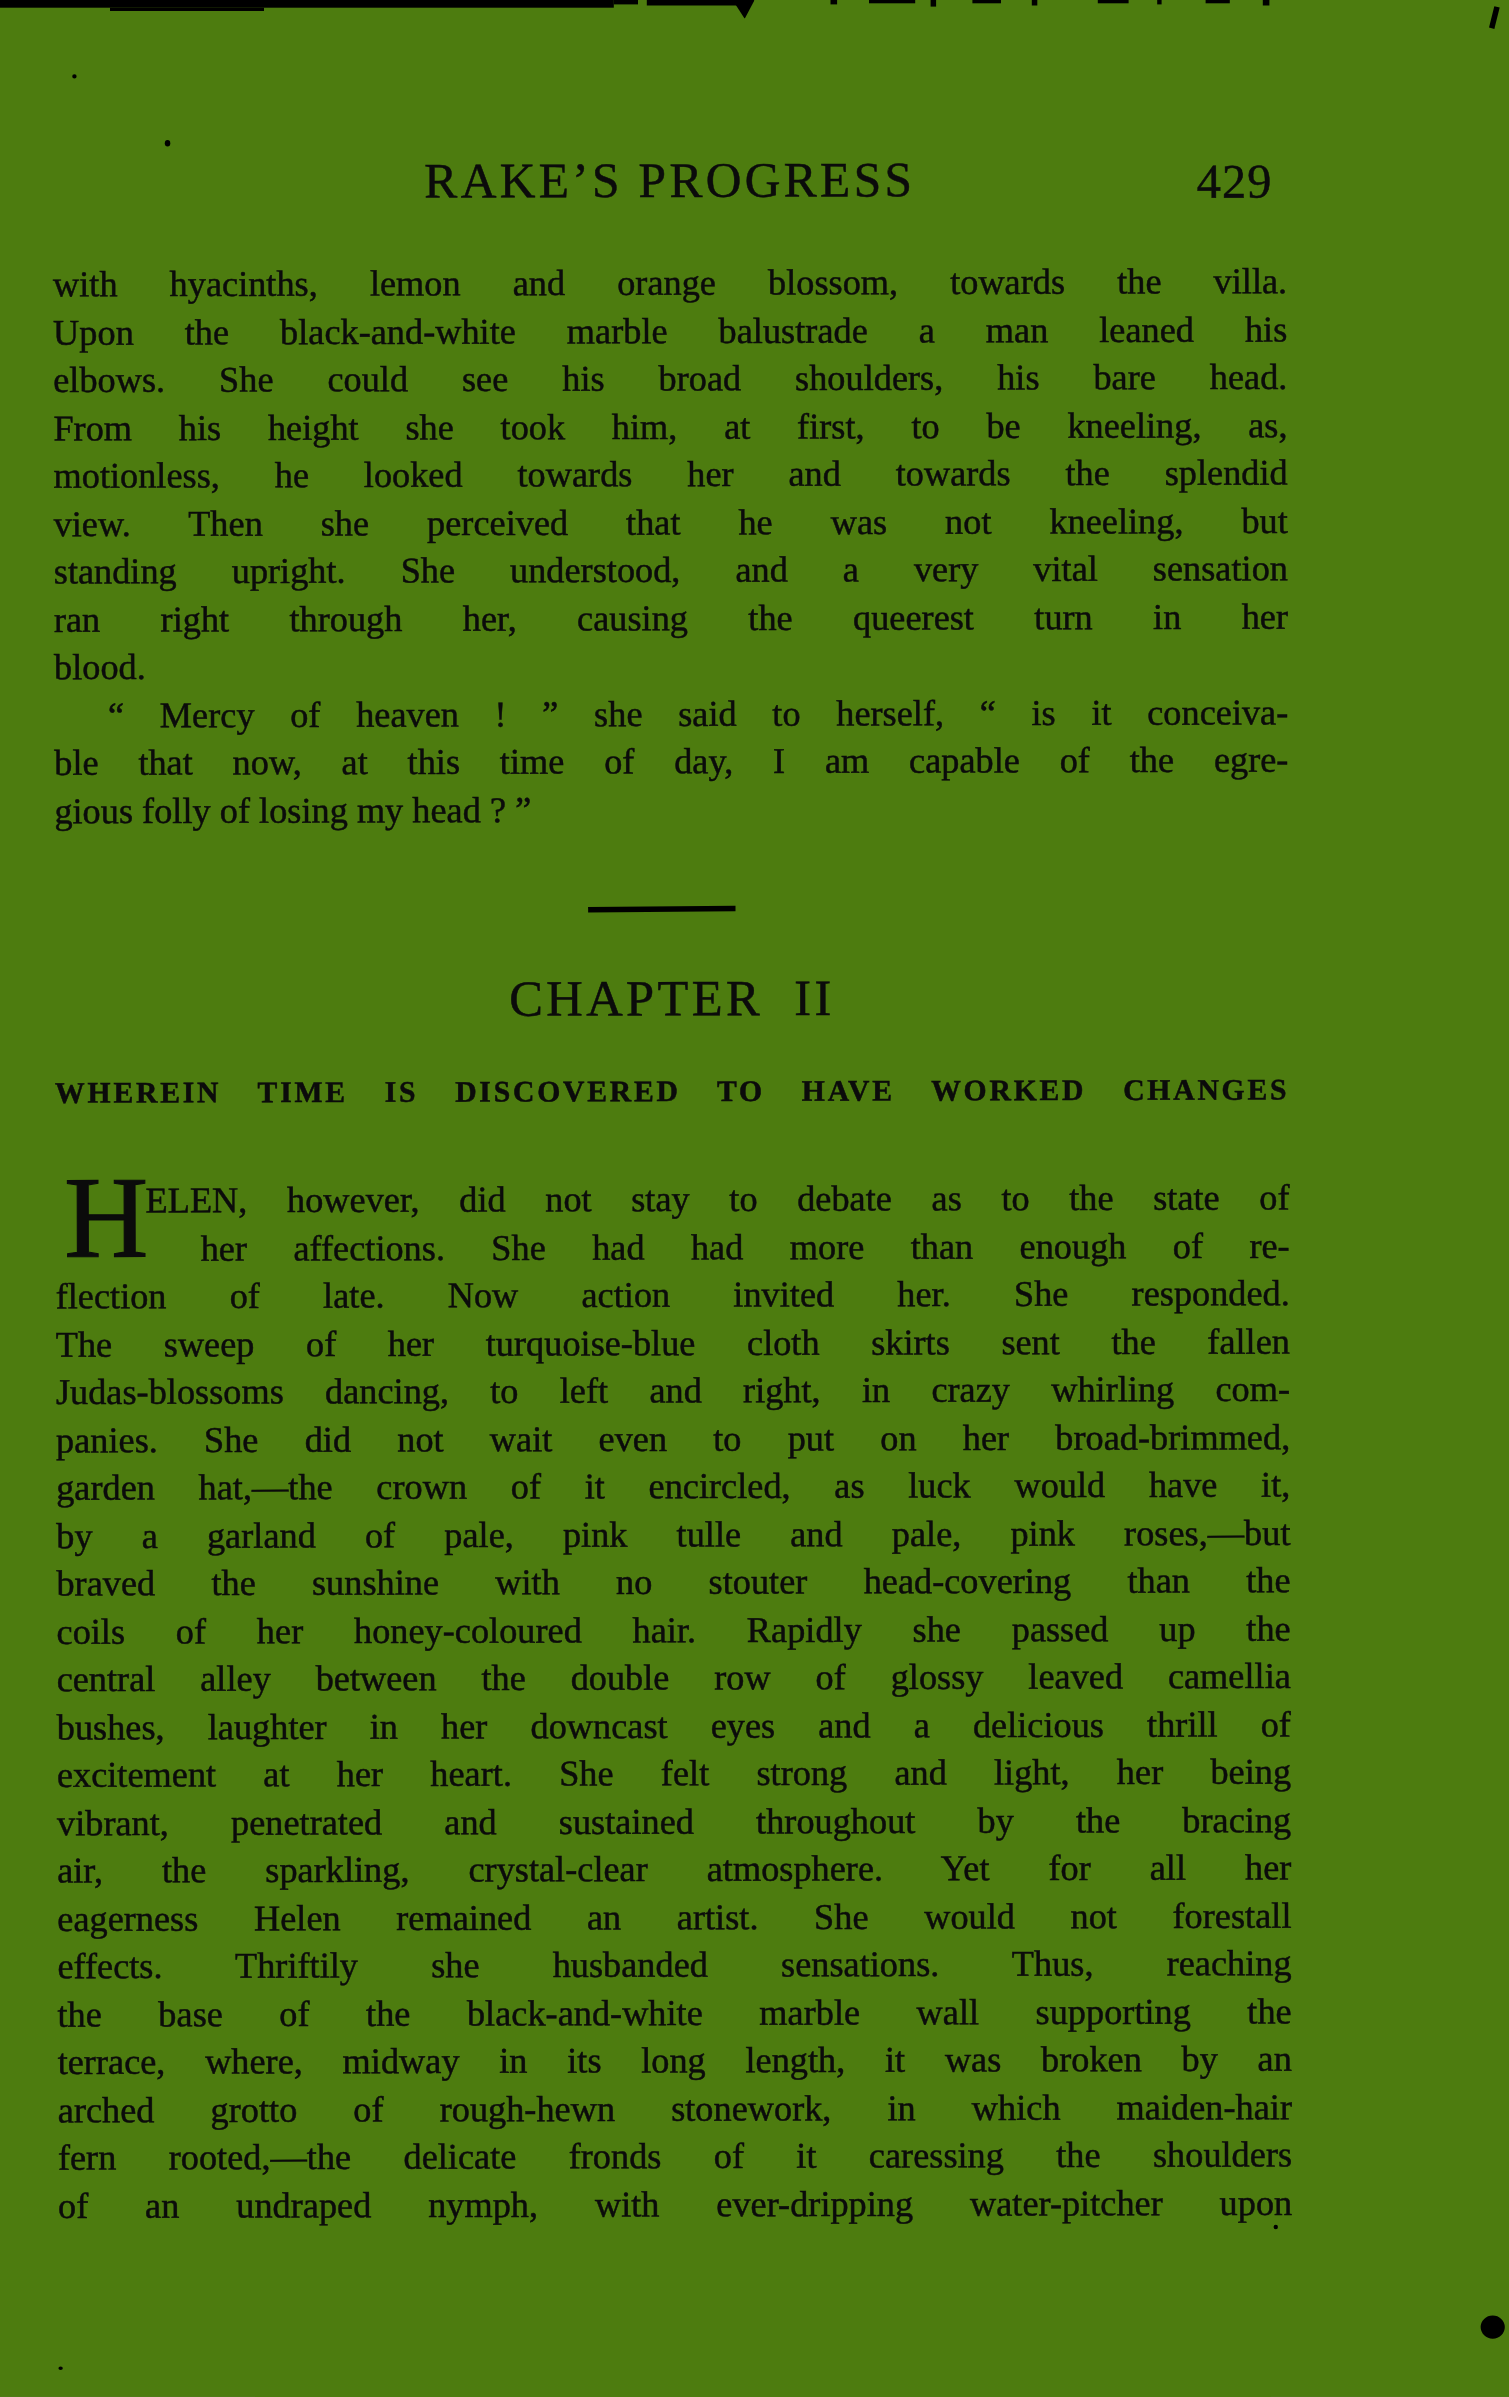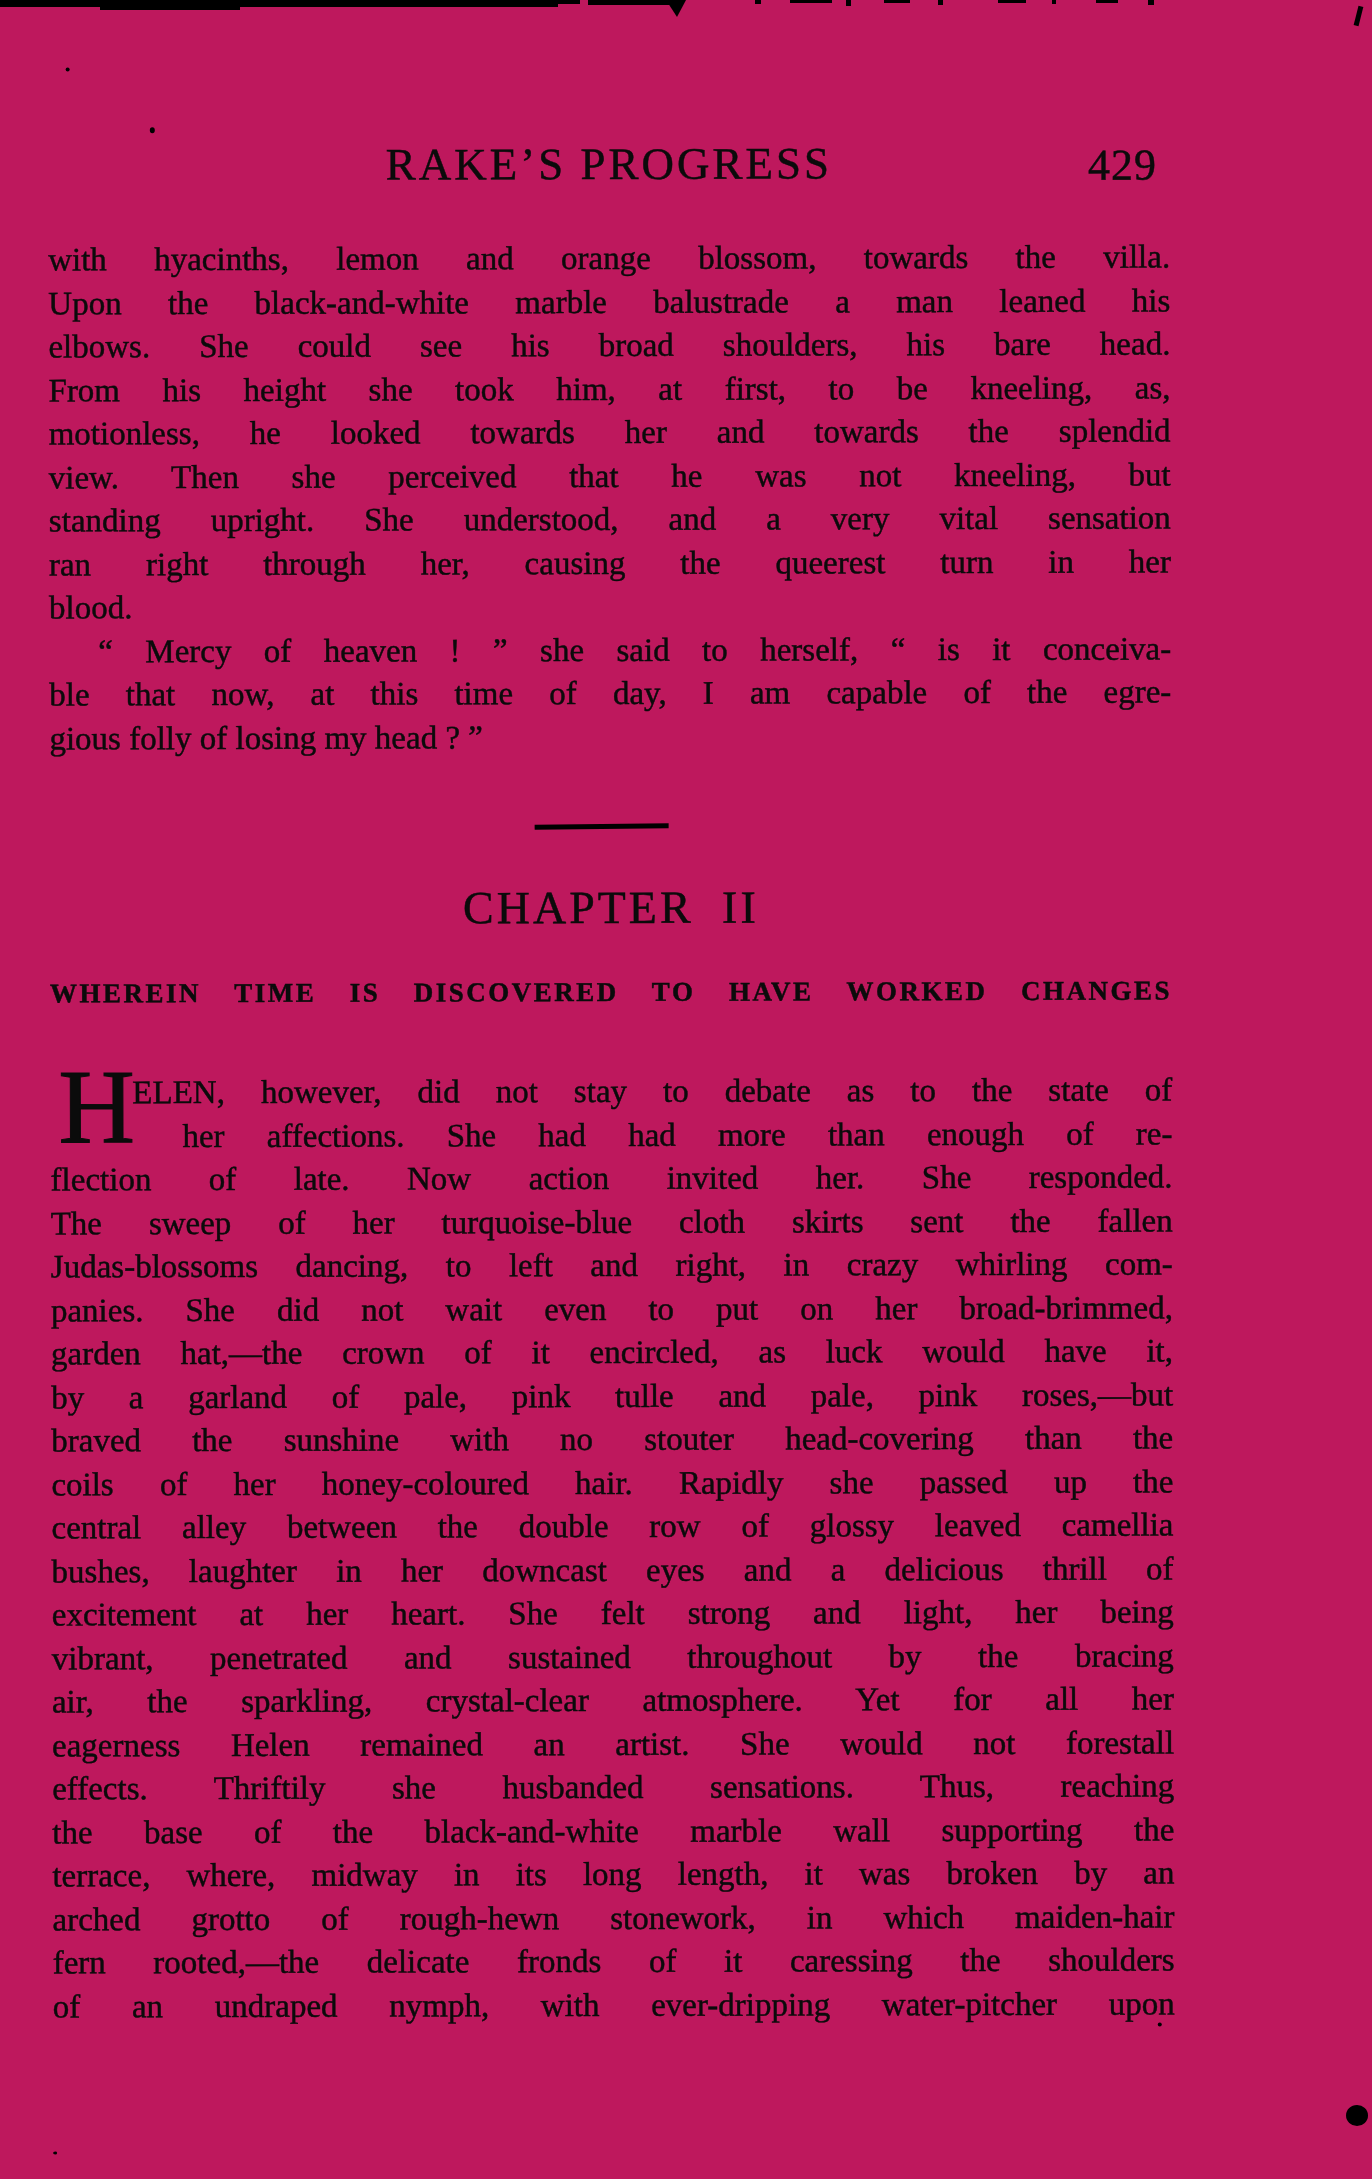--- a/index.html
+++ b/index.html
@@ -1,20 +1,20 @@
 <!DOCTYPE html>
 <html><head>
 <meta charset="utf-8">
 <style>
   html, body { margin: 0; padding: 0; background: #777; }
   .page {
     position: relative;
     width: 1372px;
     height: 2179px;
-    background: #be185d;
+    background: #4d7c0f;
     overflow: hidden;
     font-family: "Liberation Serif", "DejaVu Serif", serif;
     color: #0b0b0b;
   }
   .content {
     position: absolute;
     inset: 0;
     transform: rotate(-0.15deg);
     transform-origin: 600px 200px;
     -webkit-text-stroke: 0.45px #0b0b0b;

